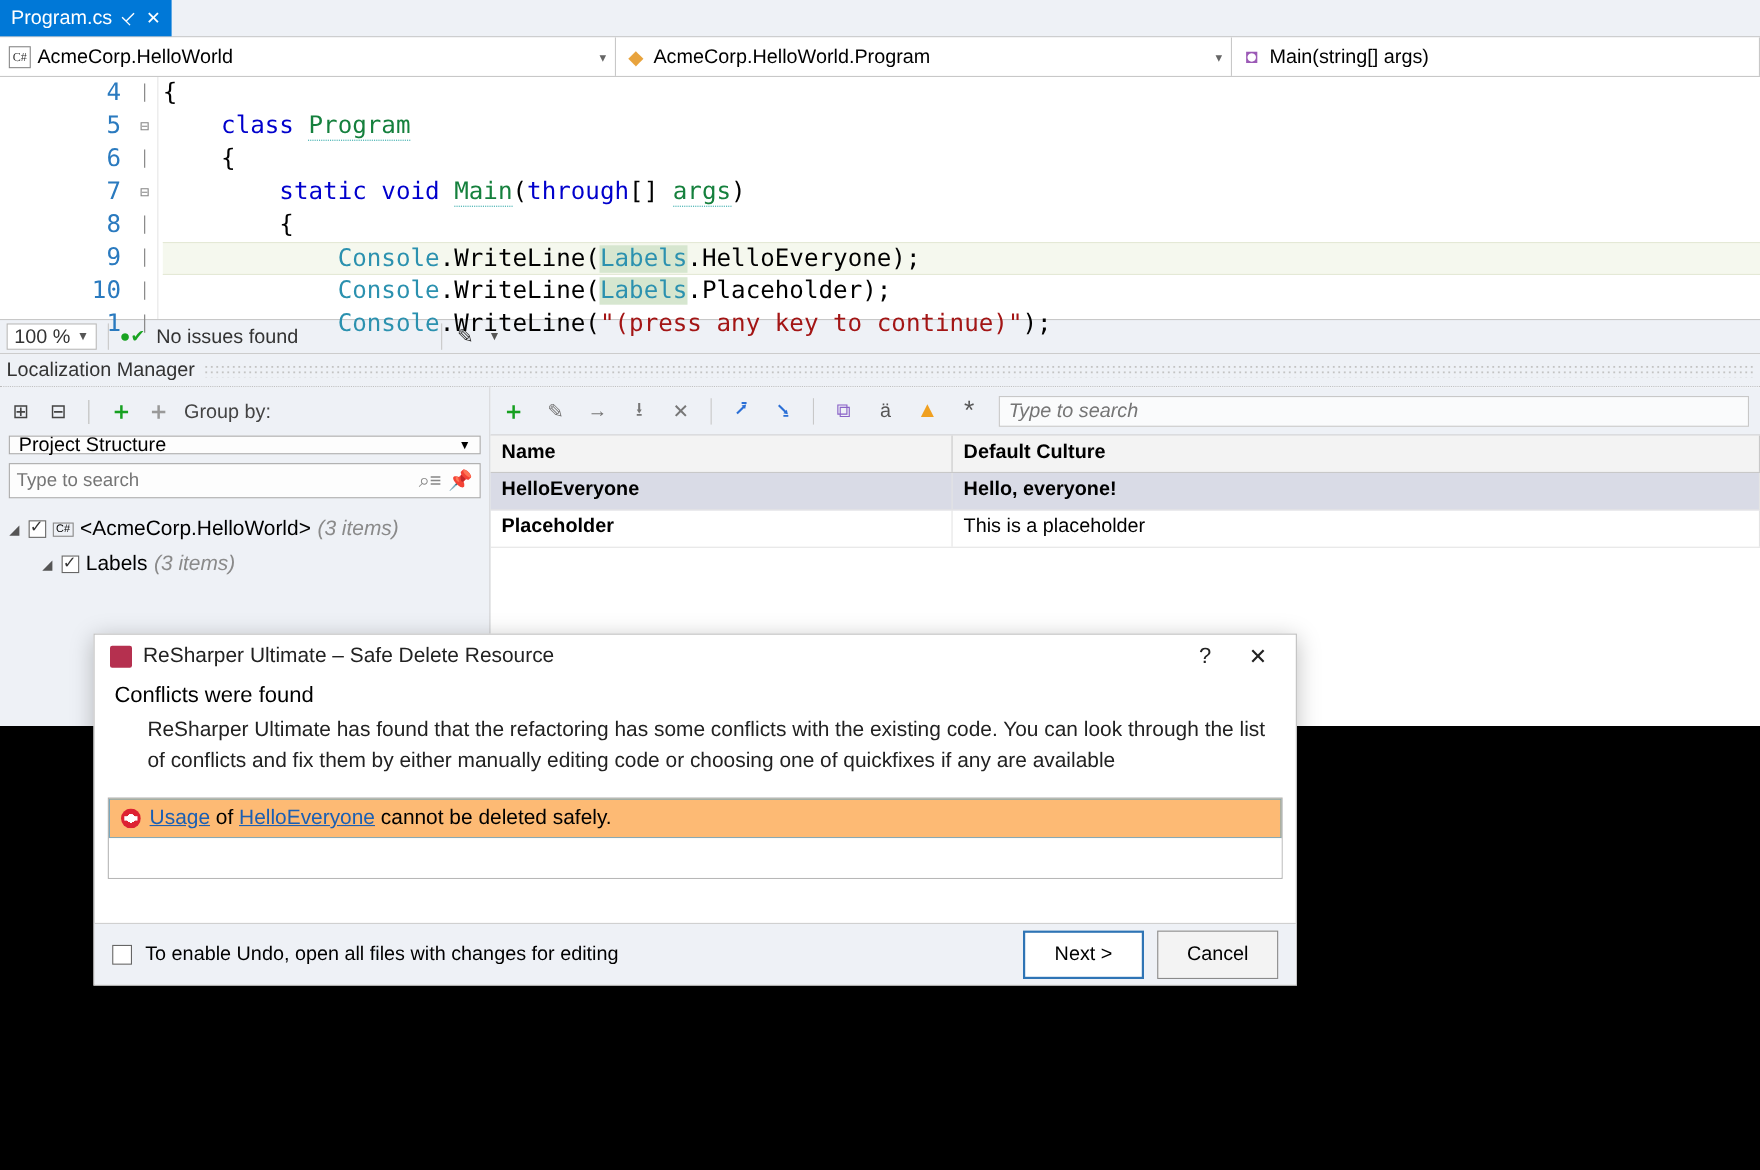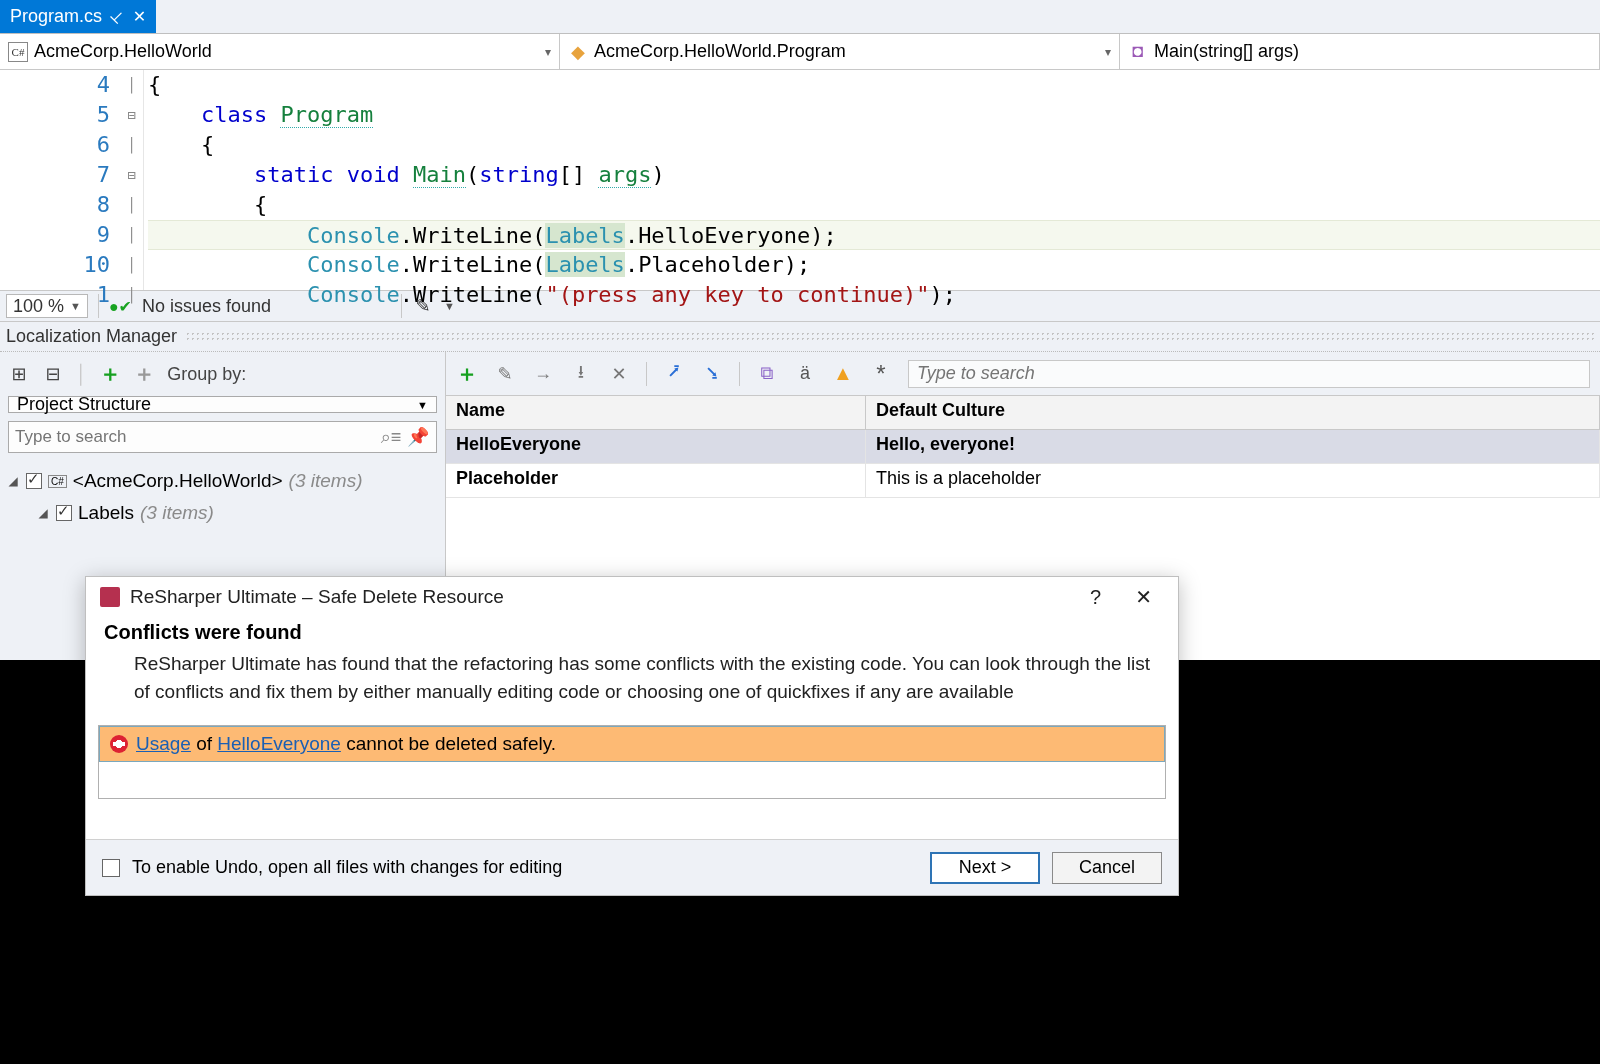--- a/index.html
+++ b/index.html
@@ -173,21 +173,21 @@
     display:flex; flex-direction:column;
   }
   .dlg-title {
     height:40px; display:flex; align-items:center; padding:0 14px; gap:10px;
     font-size:19px; color:#222;
   }
   .dlg-title .spacer{flex:1;}
   .dlg-title .help,.dlg-title .close{ cursor:pointer; font-size:20px; padding:0 12px;}
   .rs-icon{ width:20px; height:20px; background:#b5304f; display:inline-block; border-radius:2px;}
   .dlg-body { padding: 4px 18px 8px 18px;}
-  .dlg-h { font-weight:bold; font-size:20px; margin-bottom:6px;}
+  .dlg-h { font-weight:normal; font-size:20px; margin-bottom:6px;}
   .dlg-p { font-size:19px; color:#222; line-height:1.45; padding-left:30px;}
   .conflict-box {
     margin: 12px 12px 0 12px;
     border:1px solid #b0b0b0;
   }
   .conflict-row {
     background:#fdba74;
     border:1px solid #7aa8bd;
     padding:6px 10px;
     display:flex; align-items:center; gap:8px;
@@ -203,21 +203,21 @@
   .link{ color:#1a5fb4; text-decoration:underline; cursor:pointer;}
   .conflict-empty{ height:36px; background:#fff;}
   .dlg-footer{
     margin-top:auto;
     background:#eef1f6; border-top:1px solid #d0d0d0;
     height:56px; display:flex; align-items:center; padding:0 16px; gap:12px;
   }
   .dlg-cb{ width:18px;height:18px;border:1px solid #666;background:#fff;display:inline-block;}
   .dlg-footer .spacer{flex:1;}
   .btn{
-    min-width:110px; height:32px; border:1px solid #8a8a8a; background:#f3f3f3;
+    min-width:110px; height:44px; border:1px solid #8a8a8a; background:#f3f3f3;
     display:flex; align-items:center; justify-content:center; font-size:18px; cursor:pointer;
   }
   .btn.primary{ border:2px solid #2e74b5; background:#fff;}
   .pin-icon{ transform: rotate(45deg); display:inline-block;}
 </style>
 </head>
 <body>
 
 <div class="tab-bar">
   <div class="tab">
@@ -262,21 +262,21 @@
     <div class="fold">⊟</div>
     <div class="fold">│</div>
     <div class="fold">│</div>
     <div class="fold">│</div>
     <div class="fold">│</div>
   </div>
   <div class="code">
     <div class="code-line">{</div>
     <div class="code-line">    <span class="kw">class</span> <span class="ident-u">Program</span></div>
     <div class="code-line">    {</div>
-    <div class="code-line">        <span class="kw">static</span> <span class="kw">void</span> <span class="ident-u">Main</span>(<span class="kw">string</span>[] <span class="ident-u">args</span>)</div>
+    <div class="code-line">        <span class="kw">static</span> <span class="kw">void</span> <span class="ident-u">Main</span>(<span class="kw">through</span>[] <span class="ident-u">args</span>)</div>
     <div class="code-line">        {</div>
     <div class="code-line highlighted-line">            <span class="type">Console</span>.<span>WriteLine</span>(<span class="type hl-token">Labels</span>.<span>HelloEveryone</span>);</div>
     <div class="code-line">            <span class="type">Console</span>.<span>WriteLine</span>(<span class="type hl-token">Labels</span>.<span>Placeholder</span>);</div>
     <div class="code-line">            <span class="type">Console</span>.<span>WriteLine</span>(<span class="str">"(press any key to continue)"</span>);</div>
   </div>
 </div>
 
 <div class="editor-status">
   <div class="zoom-combo">
     <span>100 %</span>

